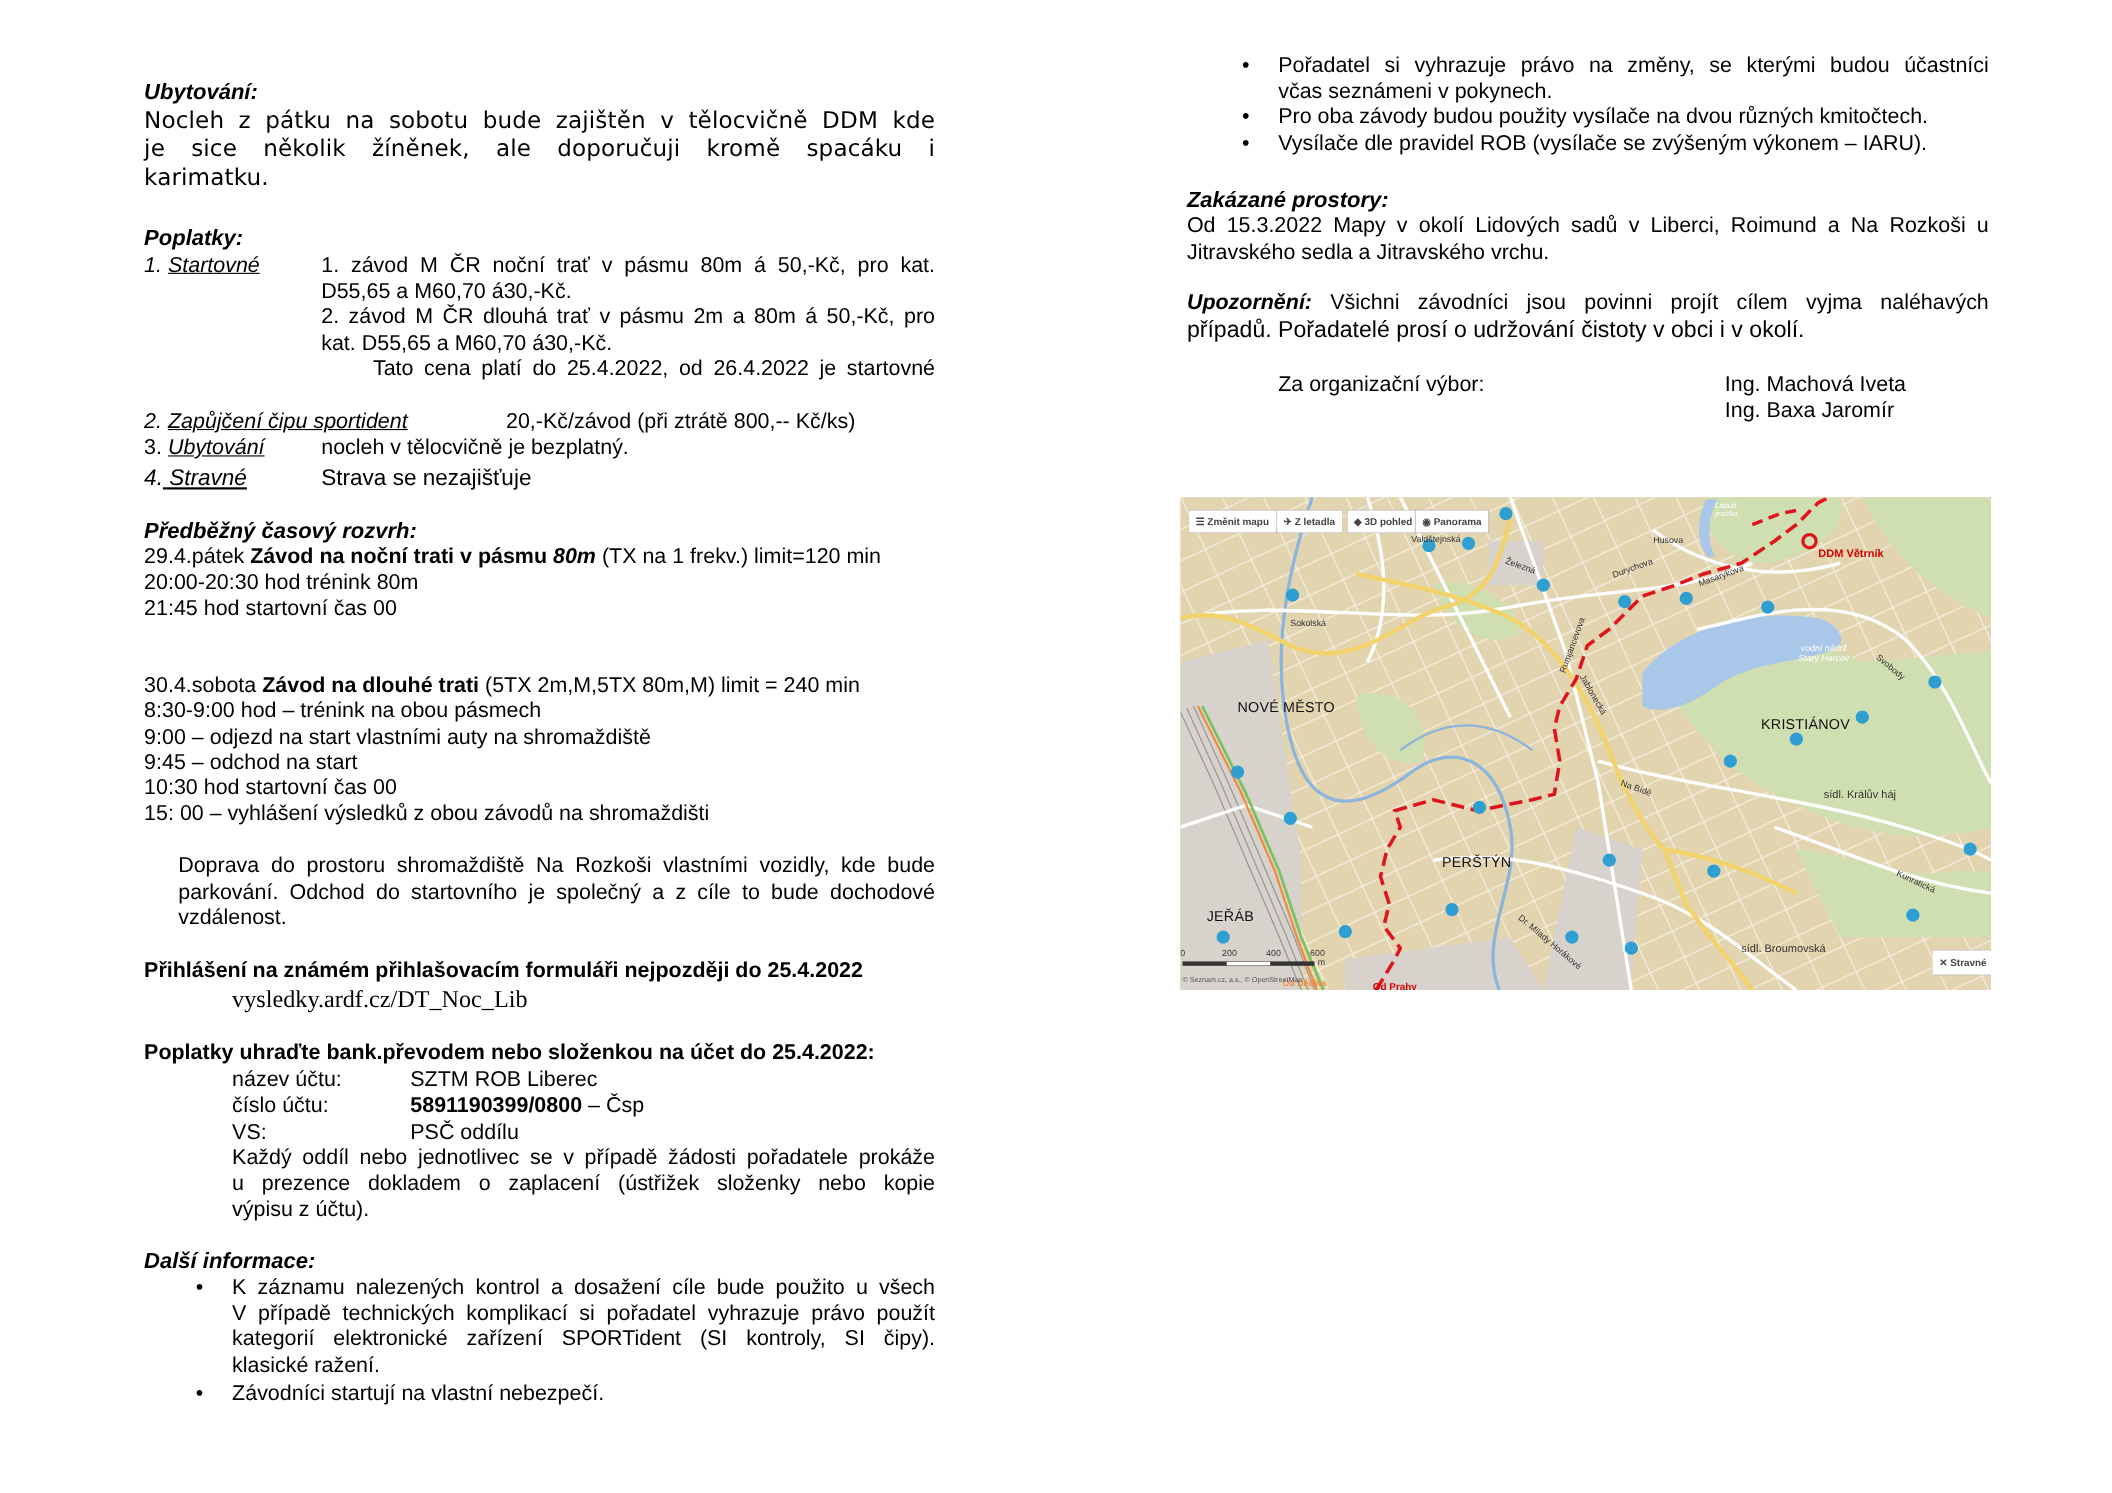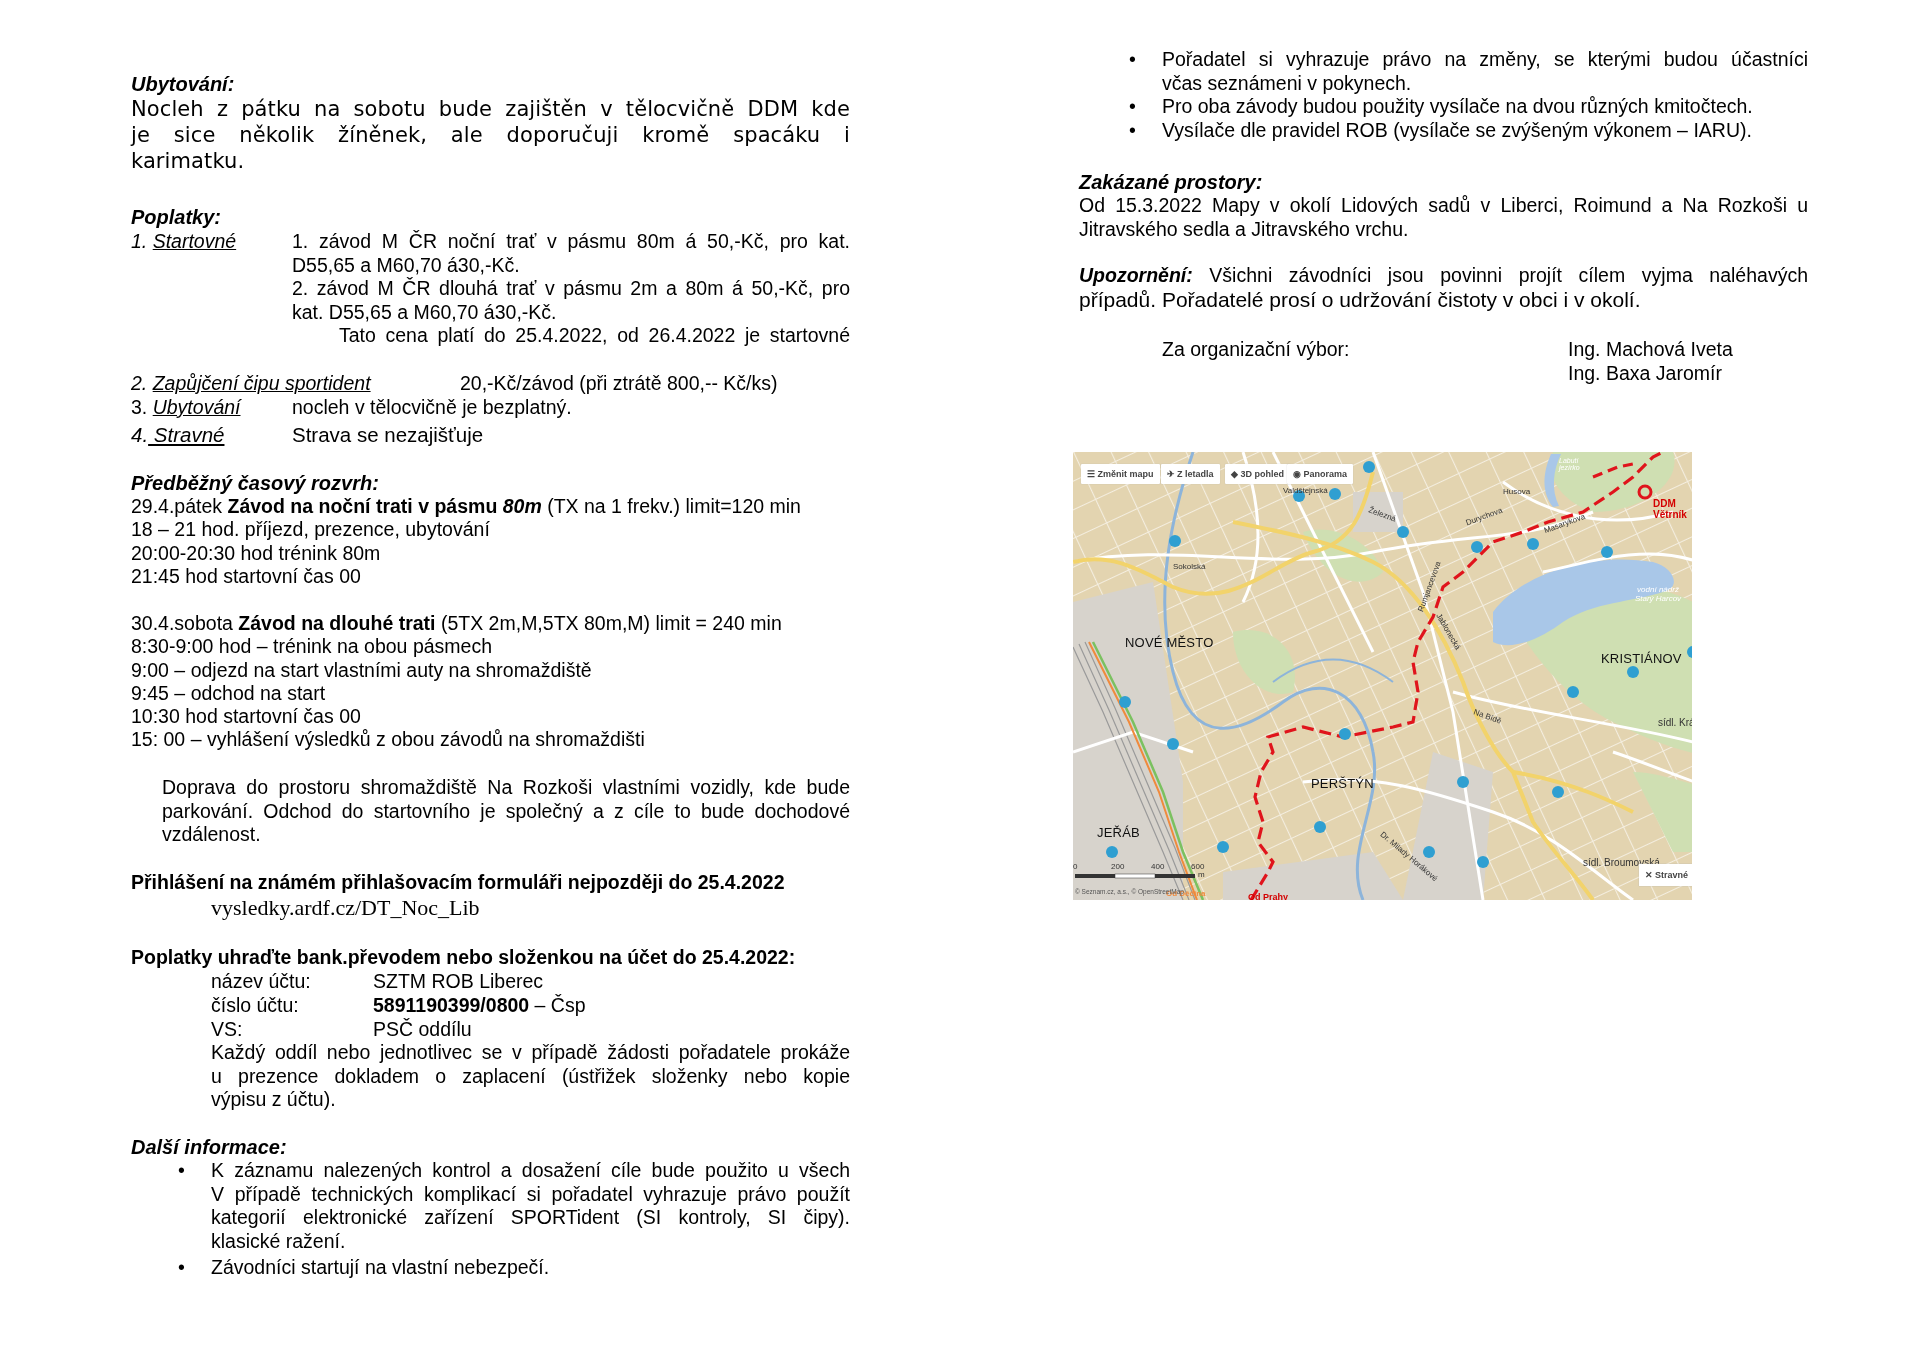--- a/index.html
+++ b/index.html
@@ -8,21 +8,21 @@
   .abs { position:absolute; }
   .t { font-size:19.5px; line-height:23.5px; white-space:nowrap; }
   .tj { font-size:19.5px; line-height:23.5px; text-align:justify; }
   .h { font-weight:bold; font-style:italic; font-size:20px; line-height:24px; }
   .big { font-family:"DejaVu Sans", sans-serif; font-size:21px; line-height:26px; letter-spacing:0.1px; }
   .ul { text-decoration:underline; font-style:italic; }
   .b { font-weight:bold; }
   .i { font-style:italic; }
   .serif { font-family:"Liberation Serif", serif; font-size:22px; }
   
-  #map { position:absolute; left:1073px; top:452px; width:619px; height:448px; overflow:hidden; background:#e6d9bb; }
+  #map { position:absolute; left:1073px; top:452px; width:737px; height:448px; overflow:hidden; background:#e6d9bb; }
   #map svg { position:absolute; left:0; top:0; }
   .map-btn { position:absolute; top:12px; height:20px; background:#fff; font-size:9px; font-weight:bold;
              color:#444; line-height:20px; padding:0 6px; border-radius:1px; box-shadow:0 0 1px #aaa; }
   .map-label { position:absolute; font-size:13px; color:#111; letter-spacing:0.2px; }
   .street { position:absolute; font-size:8px; color:#333; white-space:nowrap; }
   .tools-btn { position:absolute; right:0; bottom:14px; height:22px; background:#fff; font-size:9px; font-weight:bold;
                color:#444; line-height:22px; padding:0 4px 0 6px; box-shadow:0 0 1px #aaa; }
   .ddm { position:absolute; font-size:10px; font-weight:bold; color:#d40000; }
 </style>
 </head>
@@ -55,21 +55,20 @@
 </div>
 <div class="abs t" style="left:292px;top:396px;text-align:right;">nocleh v tělocvičně je bezplatný.</div>
 <div class="abs t" style="left:131px;top:423px;font-size:20.5px;">
   <span class="i">4.</span><span class="ul"> Stravné</span>
 </div>
 <div class="abs t" style="left:292px;top:423px;font-size:20.5px;">Strava se nezajišťuje</div>
 
 <div class="abs h" style="left:131px;top:471px;">Předběžný časový rozvrh:</div>
 <div class="abs t" style="left:131px;top:495px;line-height:23.3px;">
   <div><span>29.4.pátek </span><span class="b">Závod na noční trati v pásmu  </span><span class="b i">80m</span><span> (TX na 1 frekv.) limit=120 min</span></div>
-  <div>18 – 21 hod. příjezd, prezence, ubytování</div>
   <div>20:00-20:30 hod trénink 80m</div>
   <div>21:45 hod startovní čas 00</div>
 </div>
 <div class="abs t" style="left:131px;top:612px;line-height:23.3px;">
   <div><span>30.4.sobota </span><span class="b">Závod na dlouhé trati</span><span> (5TX 2m,M,5TX 80m,M) limit  = 240 min</span></div>
   <div>8:30-9:00 hod – trénink na obou pásmech</div>
   <div>9:00 – odjezd  na start vlastními auty na shromaždiště</div>
   <div>9:45 – odchod na start</div>
   <div>10:30 hod startovní čas 00</div>
   <div>15: 00 – vyhlášení výsledků z obou závodů na shromaždišti</div>

